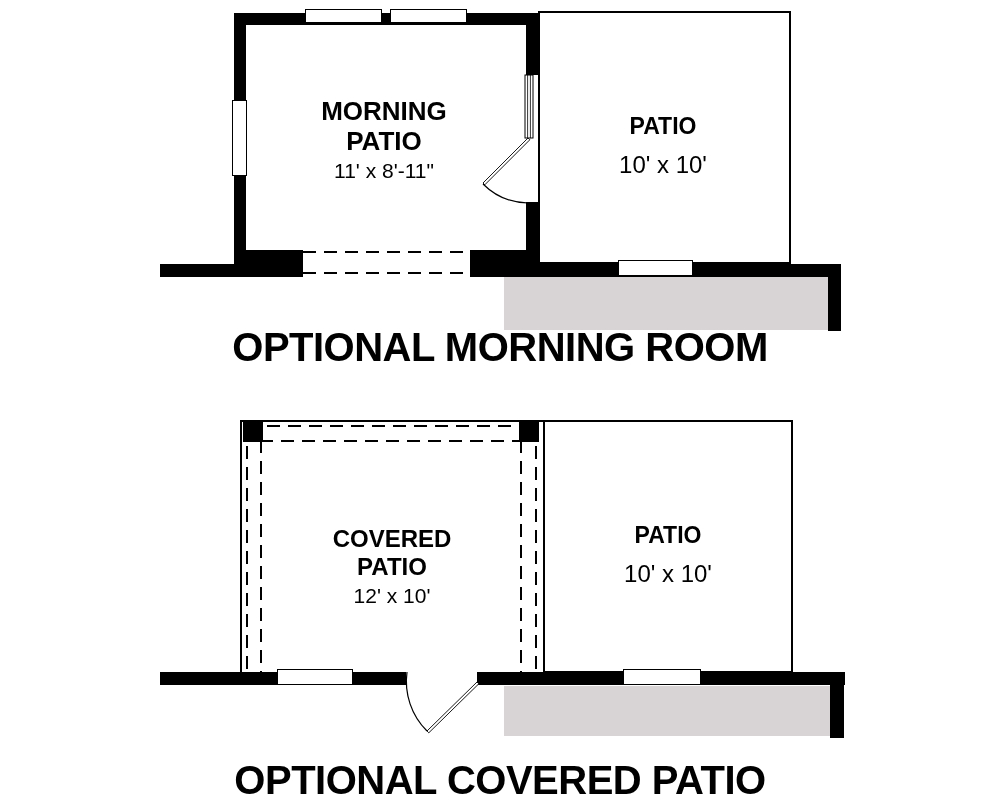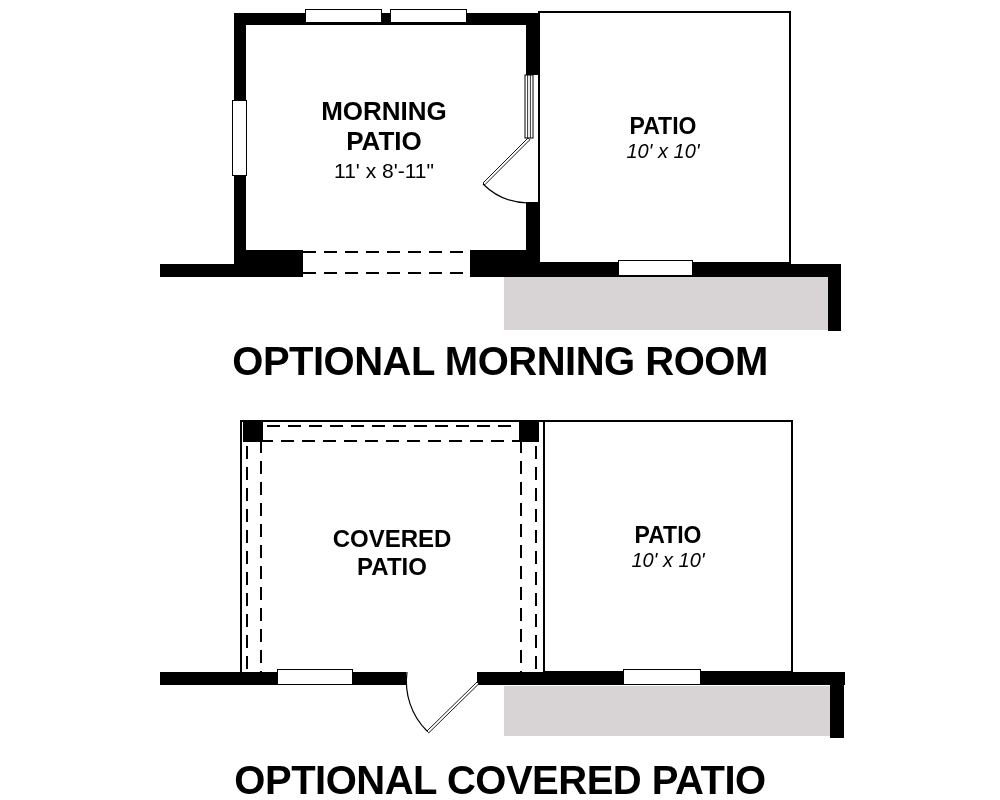--- a/index.html
+++ b/index.html
@@ -17,21 +17,21 @@
   .opening{position:absolute;background:#fff;}
   .hdash{position:absolute;height:2px;background:repeating-linear-gradient(90deg,var(--wall,#000) 0 13px,transparent 13px 21px);}
   .vdash{position:absolute;width:2px;background:repeating-linear-gradient(180deg,var(--wall,#000) 0 13px,transparent 13px 21px);}
   .post{position:absolute;background:var(--wall,#000);}
   .room-label{position:absolute;text-align:center;}
   .room-name{font-weight:bold;}
   .plan-title{position:absolute;left:0;width:1000px;text-align:center;font-weight:bold;font-size:40px;line-height:1;letter-spacing:-0.5px;}
   .mr-name{font-size:26px;line-height:30px;}
   .mr-dims{font-size:21px;line-height:24px;margin-top:3px;}
   .pt-name{font-size:23px;line-height:26px;}
-  .pt-dims{font-size:20px;line-height:23px;margin-top:1px;font-style:italic;}
+  .pt-dims{font-size:24px;line-height:23px;margin-top:14px;}
   .cp-name{font-size:24px;line-height:28px;}
   svg{position:absolute;overflow:visible;}
 </style>
 </head>
 <body>
 
 <div class="canvas">
 
   <div class="abs" style="left:0;top:0;width:1000px;height:400px;">
 
@@ -67,21 +67,21 @@
 
     <div class="room-label" style="left:264px;top:96px;width:240px;">
       <div class="room-name mr-name">MORNING</div>
       <div class="room-name mr-name">PATIO</div>
       <div class="mr-dims">11' x 8'-11"</div>
     </div>
     <div class="room-label" style="left:563px;top:113px;width:200px;">
       <div class="room-name pt-name">PATIO</div>
       <div class="pt-dims">10' x 10'</div>
     </div>
-    <div class="plan-title" style="top:341px;text-align:center;">OPTIONAL MORNING ROOM</div>
+    <div class="plan-title" style="top:327px;text-align:center;">OPTIONAL MORNING ROOM</div>
   </div>
 
   <div class="abs" style="left:0;top:400px;width:1000px;height:400px;">
 
     <div class="slab" style="left:504px;top:286px;width:326px;height:50px;"></div>
 
     <div class="abs" style="left:240px;top:20px;width:303px;height:252px;border-top:2px solid var(--wall,#000);border-left:2px solid var(--wall,#000);"></div>
 
     <div class="hdash" style="left:246px;top:25px;width:291px;"></div>
     <div class="vdash" style="left:246px;top:25px;height:247px;"></div>
@@ -104,20 +104,21 @@
 
     <svg style="left:400px;top:270px;" width="90" height="70" viewBox="0 0 90 70">
       <rect x="6" y="2" width="71" height="13" fill="#fff" stroke="none"></rect>
       <polygon points="77,12 27,61 28.8,62.8 78.8,13.8" fill="#fff" stroke="#000" stroke-width="0.9"></polygon>
       <path d="M 7 2 A 70 70 0 0 0 27 61" fill="none" stroke="#000" stroke-width="1.2"></path>
     </svg>
 
     <div class="room-label" style="left:272px;top:125px;width:240px;">
       <div class="room-name cp-name">COVERED</div>
       <div class="room-name cp-name">PATIO</div>
+      <div class="mr-dims">12' x 10'</div>
     </div>
     <div class="room-label" style="left:568px;top:122px;width:200px;">
       <div class="room-name pt-name">PATIO</div>
       <div class="pt-dims">10' x 10'</div>
     </div>
     <div class="plan-title" style="top:360px;">OPTIONAL COVERED PATIO</div>
   </div>
 
 </div>
 

